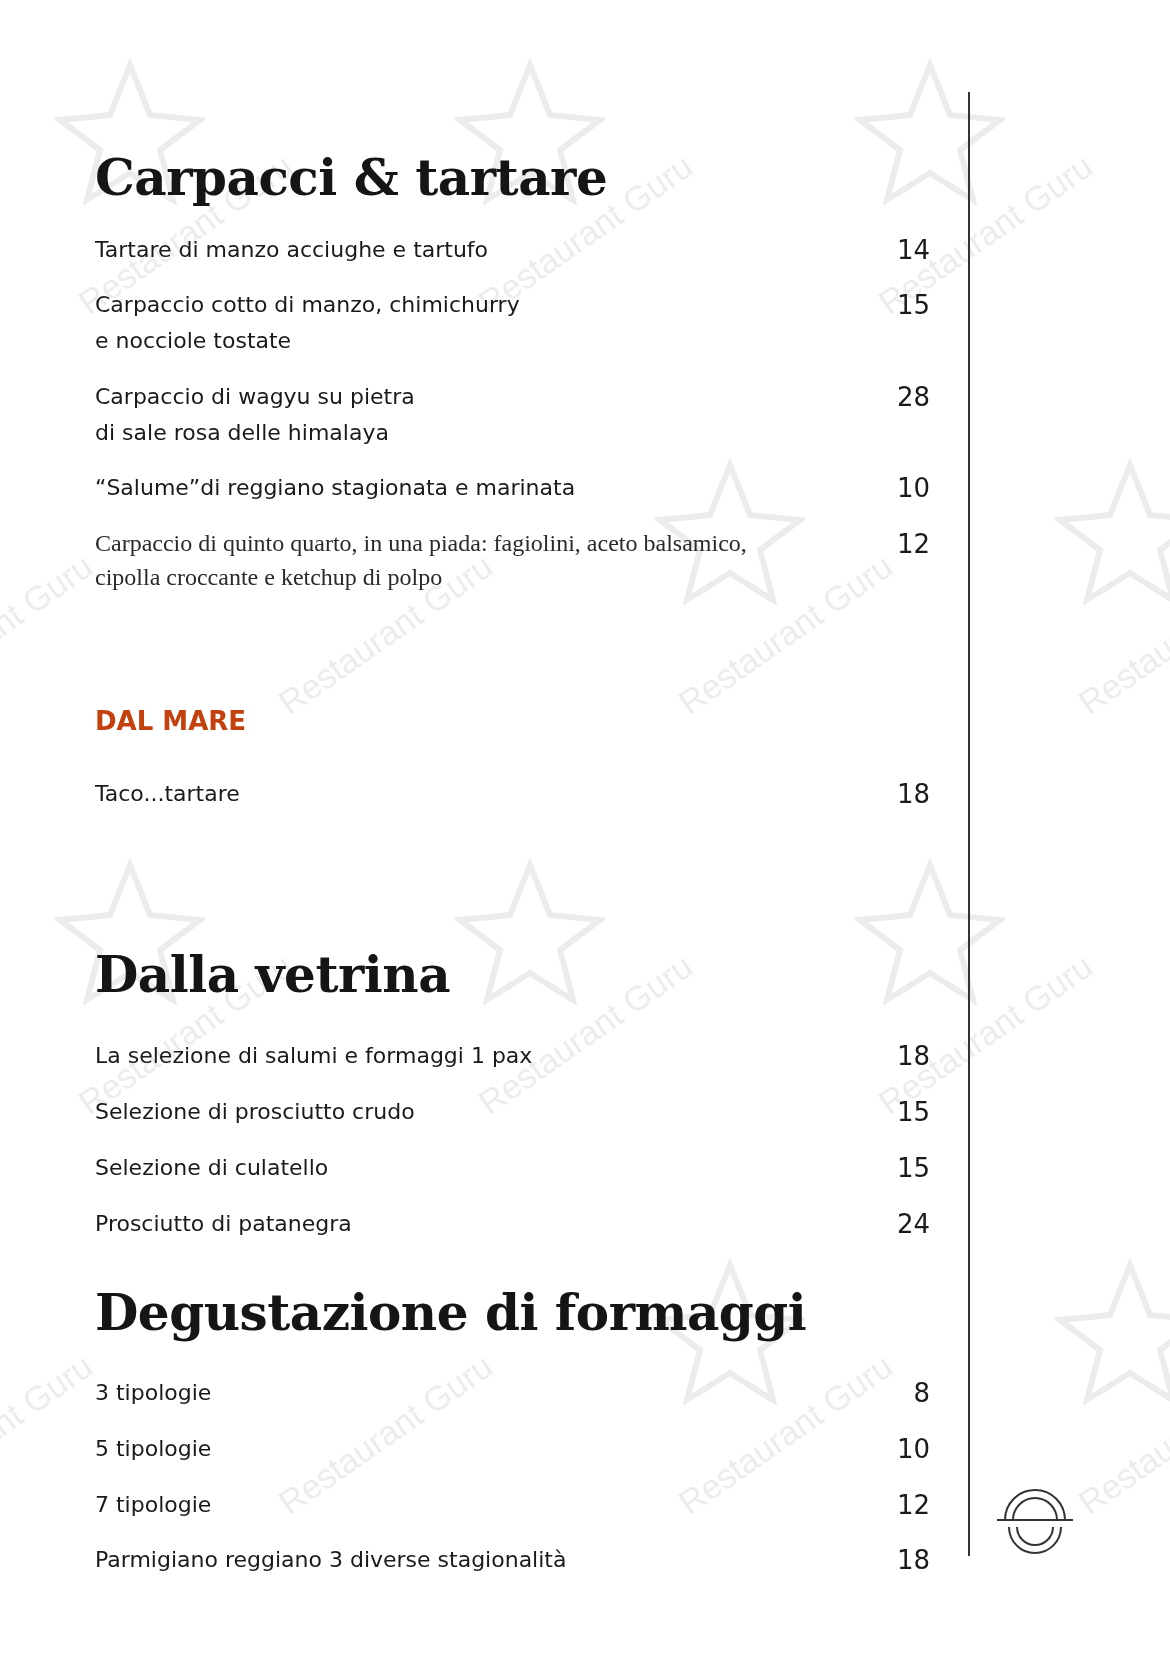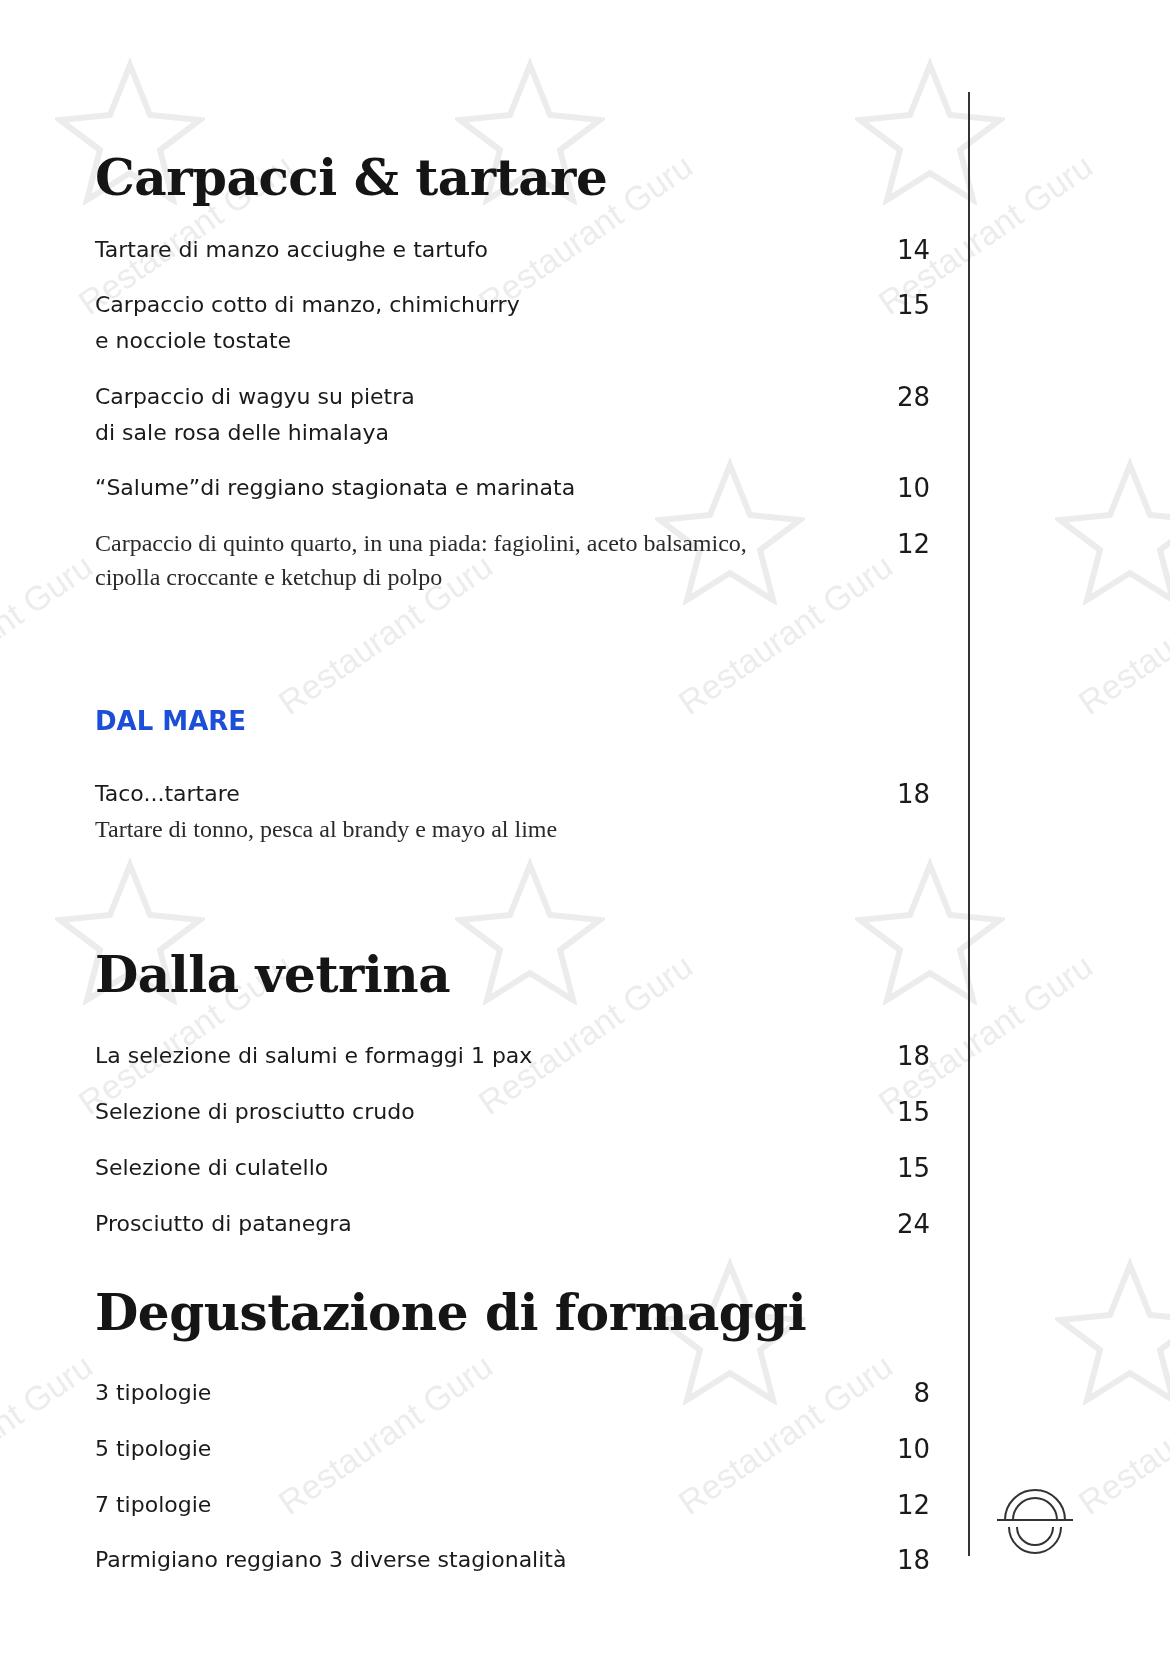--- a/index.html
+++ b/index.html
@@ -26,21 +26,21 @@
     }
     .price {
       position: absolute; right: 0; top: 0;
       font-family: "DejaVu Sans", sans-serif; font-size: 26px; line-height: 36px; color: #1a1a1a;
     }
     .desc {
       font-family: Liberation Serif, serif; font-size: 24px; line-height: 34px; color: #2a2a2a;
     }
     .subhead {
       position: absolute; left: 95px;
-      font-family: "DejaVu Sans", sans-serif; font-size: 26px; font-weight: bold; color: #1d4ed8;
+      font-family: "DejaVu Sans", sans-serif; font-size: 26px; font-weight: bold; color: #c2410c;
     }
     .vline { position: absolute; left: 968px; top: 92px; width: 2px; height: 1464px; background: #333; }
     .logo { position: absolute; left: 995px; top: 1485px; width: 80px; height: 70px; }
   </style>
 </head>
 <body>
 
 <div>
   <svg class="wm-star" style="left:55px;top:55px" viewBox="0 0 150 150">
       <path d="M75 10 L95 60 L145 65 L105 95 L118 145 L75 118 L32 145 L45 95 L5 65 L55 60 Z" fill="none" stroke="#ececec" stroke-width="6"></path>
@@ -113,21 +113,20 @@
   <div class="price">12</div>
   <div class="desc" style="white-space:pre-line">Carpaccio di quinto quarto, in una piada: fagiolini, aceto balsamico,
 cipolla croccante e ketchup di polpo</div>
 </div>
 
 <div class="subhead" style="top:706px">DAL MARE</div>
 
 <div class="row" style="top:776px">
   <div class="name">Taco...tartare</div>
   <div class="price">18</div>
-  <div class="desc">Tartare di tonno, pesca al brandy e mayo al lime</div>
 </div>
 
 <h2 class="section-title" style="top:945px">Dalla vetrina</h2>
 
 <div class="row" style="top:1038px">
   <div class="name">La selezione di salumi e formaggi 1 pax</div>
   <div class="price">18</div>
 </div>
 <div class="row" style="top:1094px">
   <div class="name">Selezione di prosciutto crudo</div>

